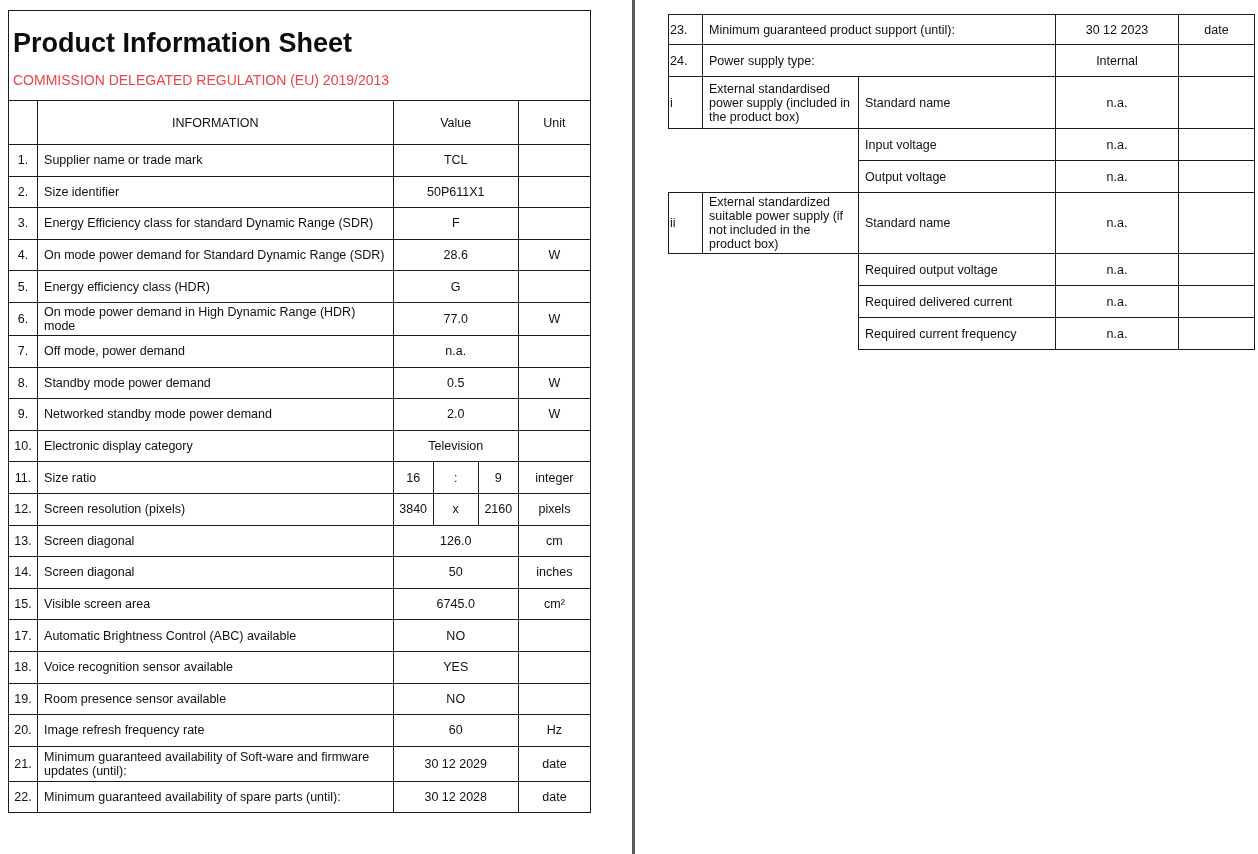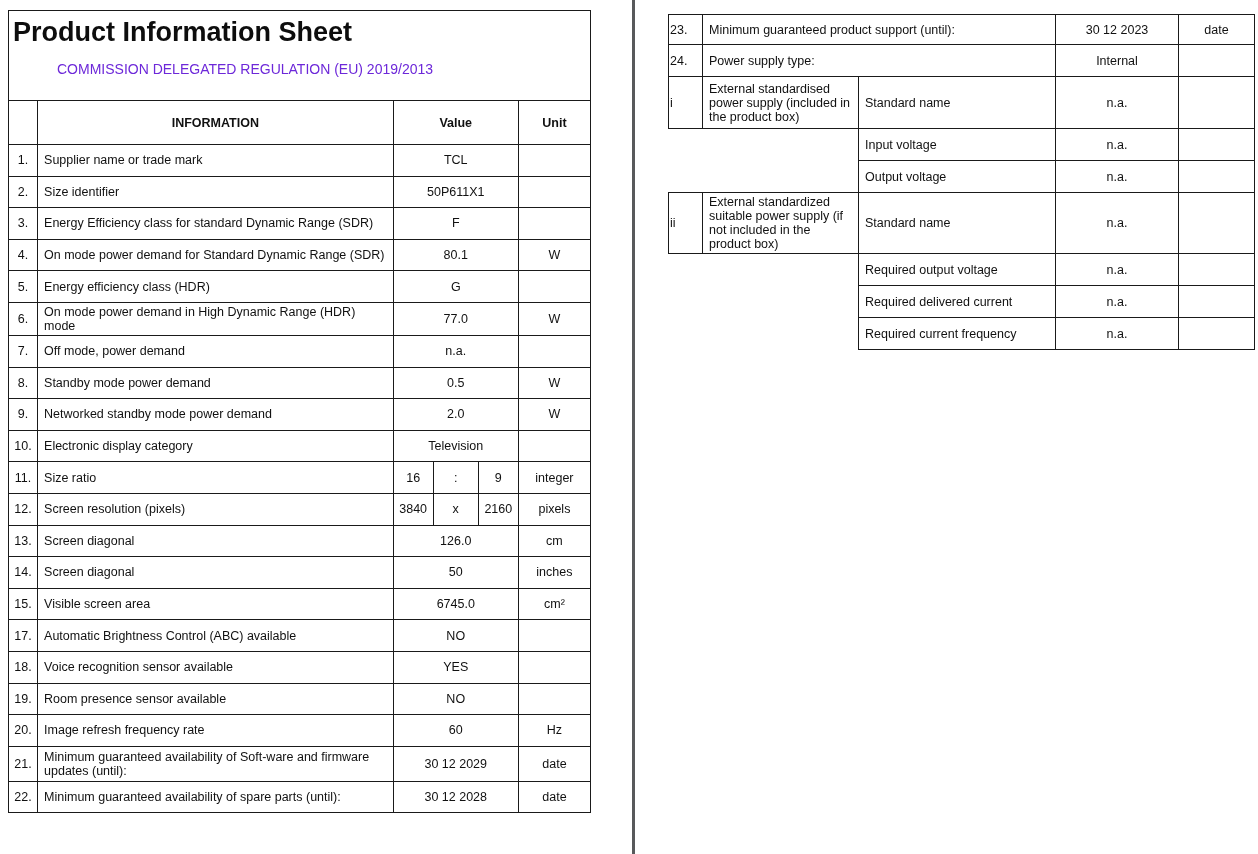--- a/index.html
+++ b/index.html
@@ -22,52 +22,51 @@
     left: 8px;
     top: 10px;
     width: 583px;
   }
   .title-block {
     box-sizing: border-box;
     width: 583px;
     height: 90px;
     border: 1px solid #1a1a1a;
     border-bottom: none;
-    padding: 5px 6px 0 4px;
+    padding: 16px 6px 0 4px;
   }
   .doc-title {
     margin: 0;
     font-size: 27px;
     line-height: 33px;
     font-weight: bold;
     color: #0d0d0d;
   }
   .doc-subtitle {
     margin-top: 12px;
     font-size: 14px;
-    color: #6d28d9;
-    margin-left: 44px;
+    color: #ef4444;
   }
   table.sheet {
     border-collapse: collapse;
     table-layout: fixed;
     width: 583px;
   }
   table.sheet td {
     border: 1px solid #1a1a1a;
     font-size: 12.5px;
     vertical-align: middle;
     padding: 2px 3px;
     overflow: hidden;
   }
   table.sheet td.num   { text-align: center; padding: 2px 1px; }
   table.sheet td.label { text-align: left; padding-left: 6px; padding-right: 5px; }
   table.sheet td.value { text-align: center; }
   table.sheet td.unit  { text-align: center; }
-  table.sheet td.hdr   { font-weight: bold; text-align: center; }
+  table.sheet td.hdr   { font-weight: normal; text-align: center; }
   table.sheet tr.r     { height: 31.6px; }
   table.sheet tr.hrow  { height: 44px; }
   table.sheet tr.r21   { height: 35px; }
   table.sheet tr.r22   { height: 31px; }
   
   .divider {
     position: absolute;
     left: 632px;
     top: 0;
     width: 3px;
@@ -144,21 +143,21 @@
       </tr>
       <tr class="r">
         <td class="num">3.</td>
         <td class="label">Energy Efficiency class for standard Dynamic Range (SDR)</td>
         <td class="value" colspan="3">F</td>
         <td class="unit"></td>
       </tr>
       <tr class="r">
         <td class="num">4.</td>
         <td class="label">On mode power demand for Standard Dynamic Range (SDR)</td>
-        <td class="value" colspan="3">80.1</td>
+        <td class="value" colspan="3">28.6</td>
         <td class="unit">W</td>
       </tr>
       <tr class="r">
         <td class="num">5.</td>
         <td class="label">Energy efficiency class (HDR)</td>
         <td class="value" colspan="3">G</td>
         <td class="unit"></td>
       </tr>
       <tr class="r">
         <td class="num">6.</td>

